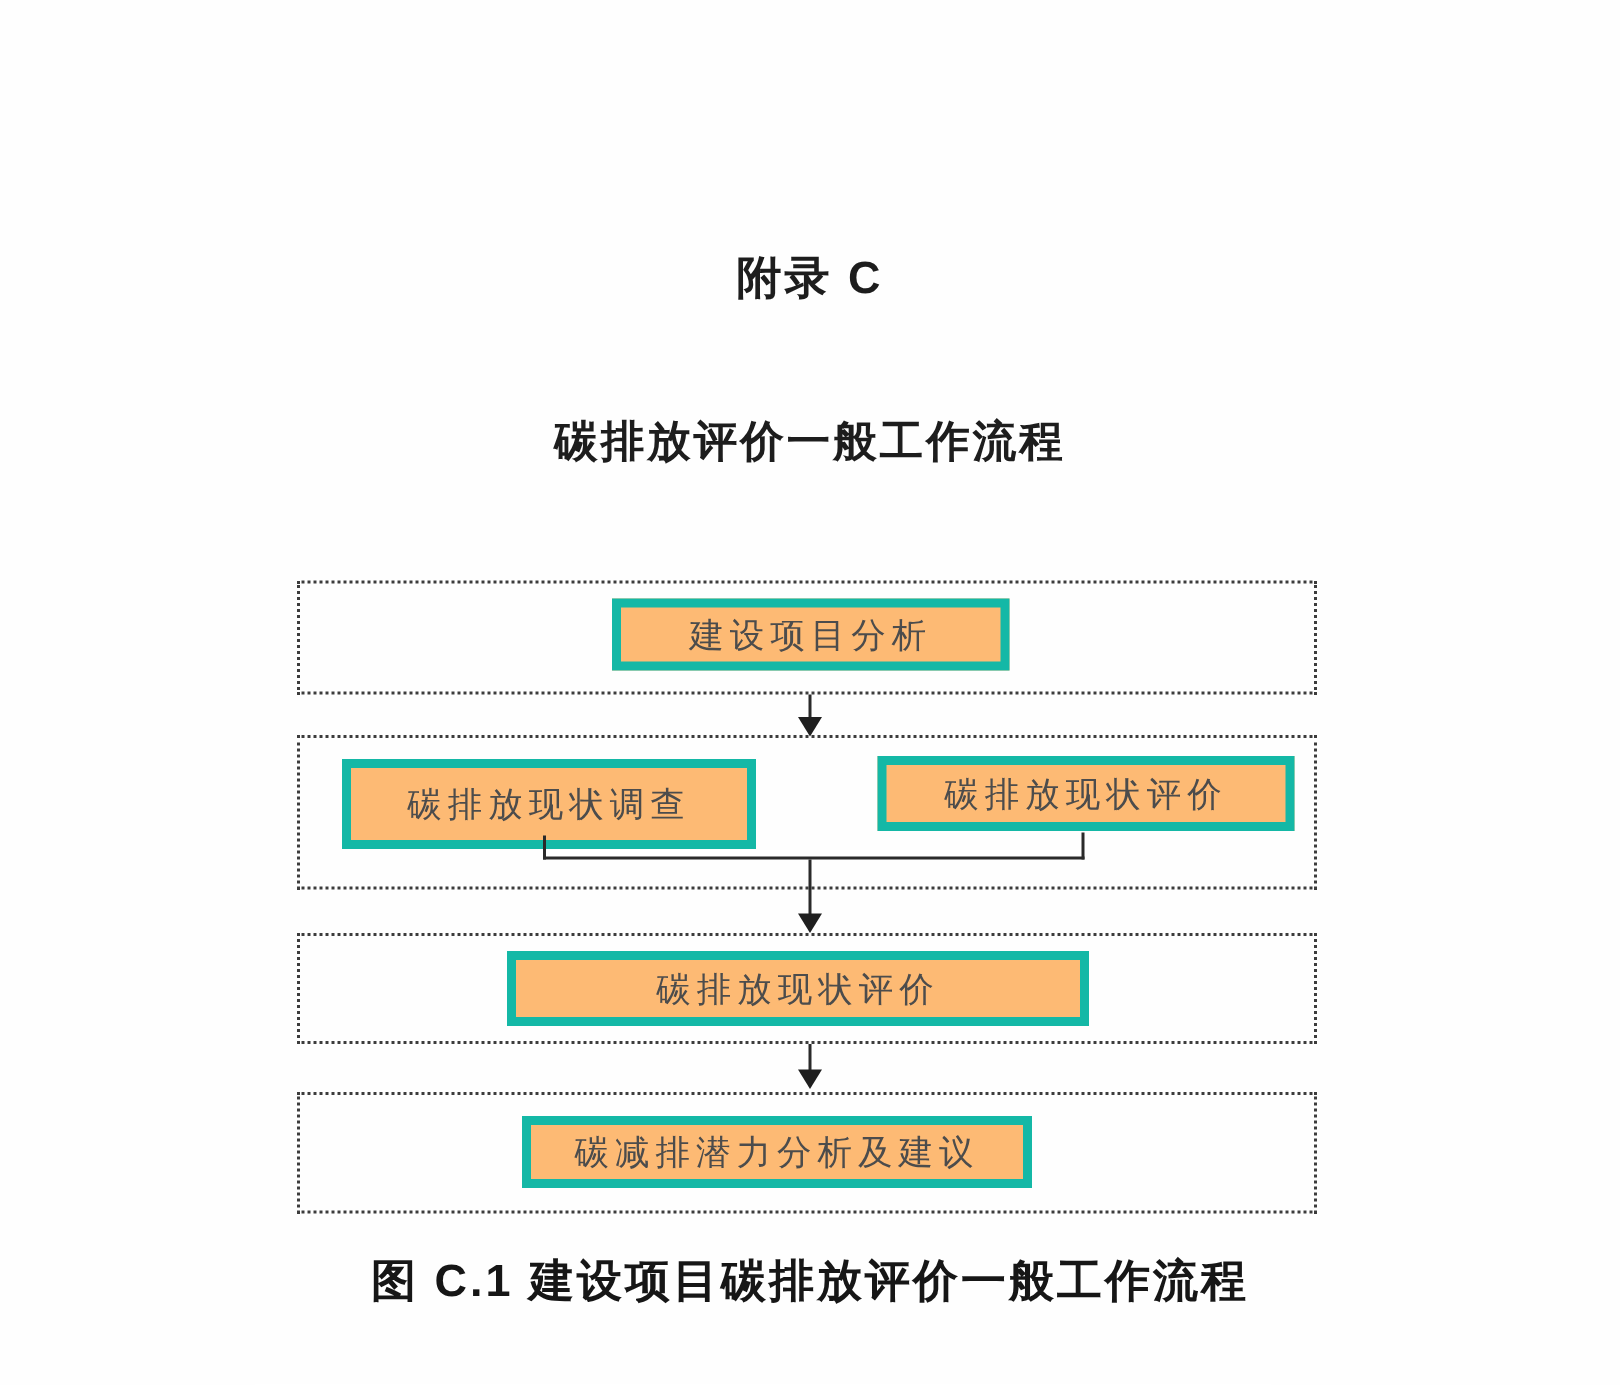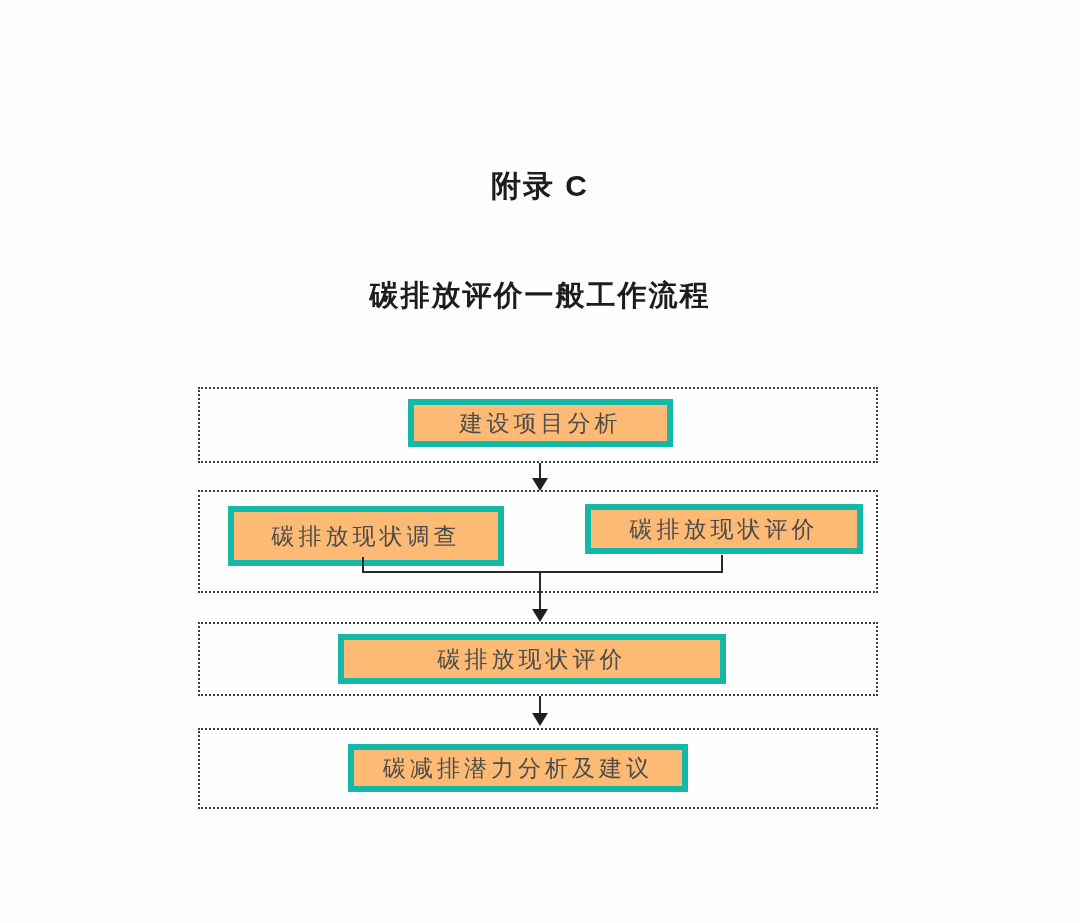--- a/index.html
+++ b/index.html
@@ -155,14 +155,15 @@
 
     <div class="vline a3-line"></div>
     <div class="arrowhead a3-head"></div>
 
     <div class="stage stage4">
       <div class="node n4">碳减排潜力分析及建议</div>
     </div>
 
   </div>
 
+  <div class="caption">图 C.1 建设项目碳排放评价一般工作流程</div>
 
 </div>
 
 </body></html>

